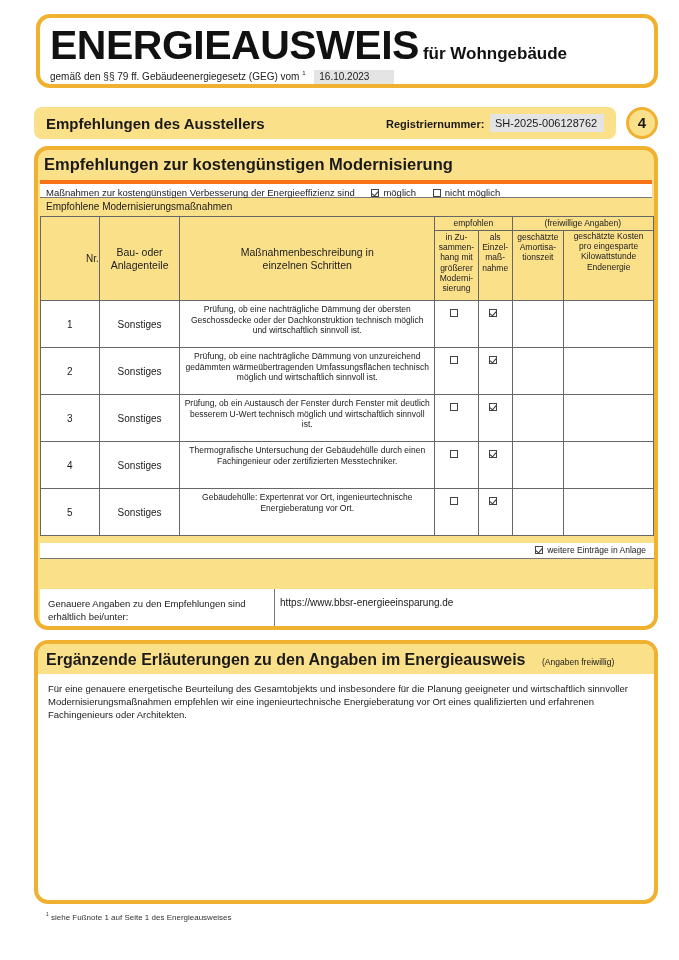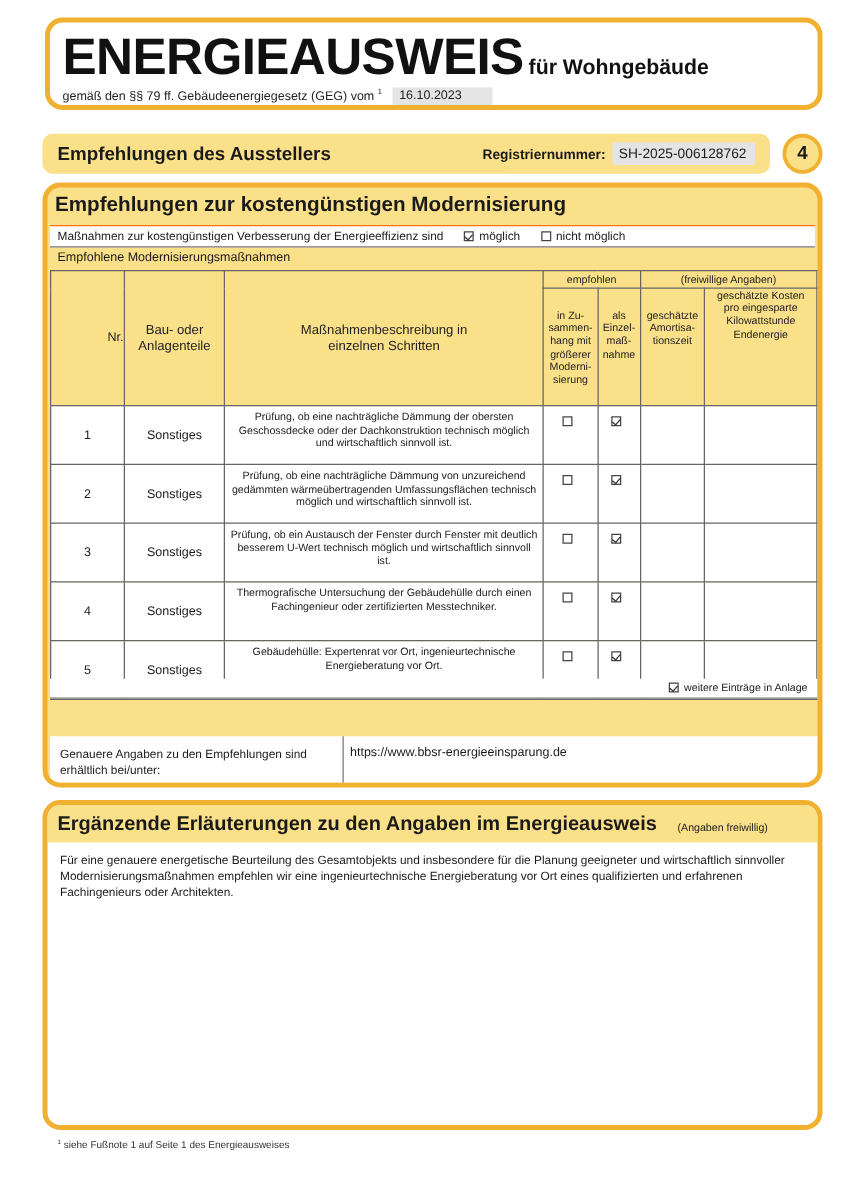--- a/index.html
+++ b/index.html
@@ -33,37 +33,37 @@
   }
 
   
   .panel {
     position: absolute; left: 34px; top: 146px; width: 624px; height: 484px;
     border: 4px solid #f0b030; border-radius: 14px; background: #fbe08a; overflow: hidden;
   }
   .panel-title { position: absolute; left: 6px; top: 5px; font-size: 16.5px; font-weight: bold; }
   .row-possible {
     position: absolute; left: 2px; top: 30px; width: 612px; height: 18px; background: #fff;
-    border-top: 1px solid #f97316; border-bottom: 1px solid #777; font-size: 9.5px; padding: 3px 6px; white-space: nowrap;
+    border-top: 4px solid #f97316; border-bottom: 1px solid #777; font-size: 9.5px; padding: 3px 6px; white-space: nowrap;
   }
   .row-possible .opt { margin-left: 14px; }
   .cb { display: inline-block; width: 8px; height: 8px; border: 1px solid #444; vertical-align: -1px; margin-right: 4px; position: relative; background: #fff; }
   .cb.checked::after { content: ""; position: absolute; left: 1px; top: 0px; width: 3px; height: 5px; border-right: 1px solid #333; border-bottom: 1px solid #333; transform: rotate(40deg); }
   .row-recommended { position: absolute; left: 8px; top: 51px; font-size: 10px; }
 
   table.measures {
     position: absolute; left: 2px; top: 66px; width: 614px; border-collapse: collapse; font-size: 9px;
   }
   table.measures th, table.measures td { border: 1px solid #666; text-align: center; }
   table.measures th { background: #fbe08a; font-weight: normal; vertical-align: middle; color: #222; line-height: 1.2; }
   table.measures td { background: #fff; height: 47px; vertical-align: top; }
   table.measures td.num, table.measures td.comp { text-align: center; vertical-align: middle; font-size: 10px; }
   table.measures td.desc { font-size: 8.5px; padding: 3px 4px; line-height: 1.25; }
   table.measures td.chk { text-align: center; padding-top: 7px; }
-  table.measures th.small { font-size: 8.5px; padding: 16px 2px; }
+  table.measures th.small { font-size: 8.5px; padding: 1px 2px; }
   table.measures th.grp { height: 14px; font-size: 8.5px; }
 
   .row-more { position: absolute; left: 2px; top: 393px; width: 614px; height: 16px; background: #fff; font-size: 8.5px; padding: 2px 8px; border-bottom: 1px solid #777; text-align: right; }
   .row-note { position: absolute; left: 2px; top: 409px; width: 614px; height: 30px; background: #fff; border-bottom: 1px solid #777; }
   .note-label { position: absolute; left: 4px; top: 9px; font-size: 11px; font-weight: bold; }
   .note-text { position: absolute; left: 58px; top: 3px; font-size: 9.5px; line-height: 1.3; }
   .row-more-info { position: absolute; left: 2px; top: 439px; width: 614px; height: 45px; background: #fff; }
   .more-info-label { position: absolute; left: 8px; top: 9px; width: 220px; font-size: 9.5px; line-height: 1.35; }
   .more-info-divider { position: absolute; left: 234px; top: 0; width: 1px; height: 42px; background: #777; }
   .more-info-url { position: absolute; left: 240px; top: 8px; font-size: 10px; }
@@ -116,21 +116,21 @@
       <col style="width:32px">
         <col style="width:83px">
         <col style="width:268px">
         <col style="width:45px">
         <col style="width:35px">
         <col style="width:54px">
         <col style="width:97px">
     </colgroup>
     <thead>
       <tr>
-        <th rowspan="2" style="height:96px; font-size:10px;padding-left:45px;">Nr.</th>
+        <th rowspan="2" style="height:84px; font-size:10px;padding-left:45px;">Nr.</th>
         <th rowspan="2" style="font-size:10.5px; padding:0 8px;">Bau- oder Anlagenteile</th>
         <th rowspan="2" style="font-size:10.5px; padding:0 50px;">Maßnahmenbeschreibung in einzelnen Schritten</th>
         <th colspan="2" class="grp">empfohlen</th>
         <th colspan="2" class="grp">(freiwillige Angaben)</th>
       </tr>
       <tr>
         <th class="small" style="vertical-align:top;">in Zu-sammen-hang mit größerer Moderni-sierung</th>
         <th class="small" style="vertical-align:top;">als Einzel-maß-nahme</th>
         <th class="small" style="vertical-align:top;">geschätzte Amortisa-tionszeit</th>
         <th class="small" style="vertical-align:top; padding:0 8px;">geschätzte Kosten pro eingesparte Kilowattstunde Endenergie</th>

